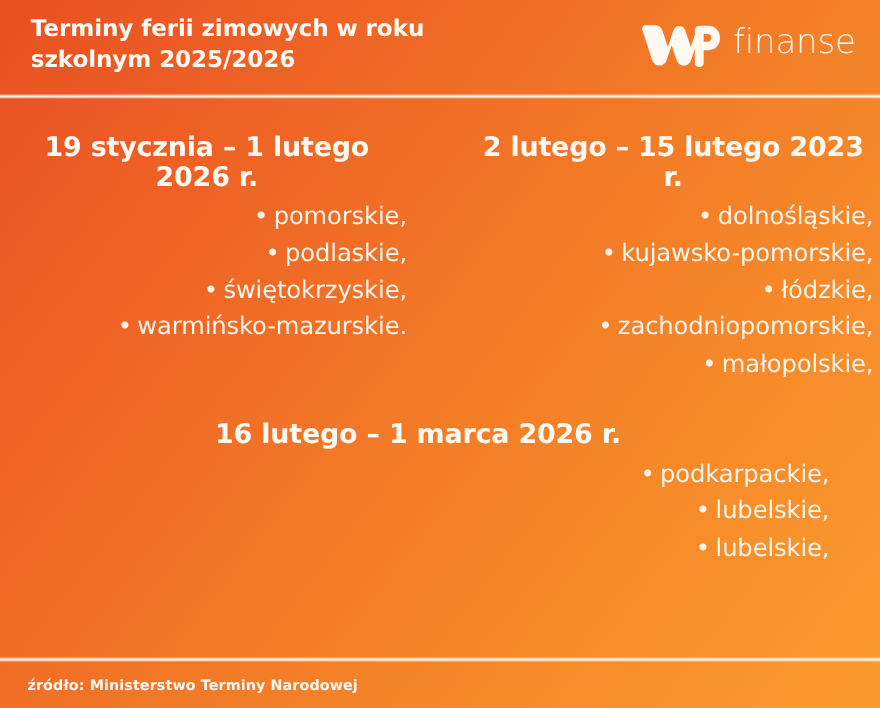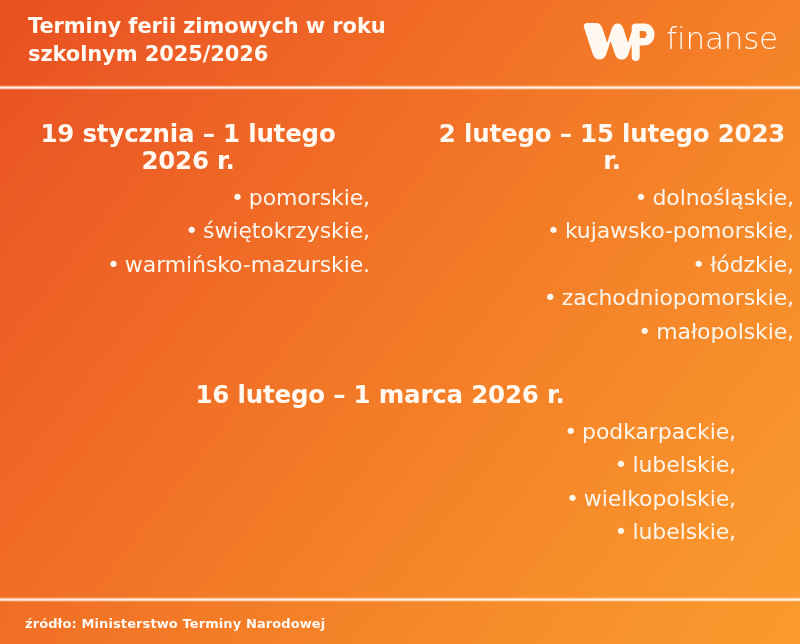--- a/index.html
+++ b/index.html
@@ -140,21 +140,21 @@
   }
 
   .group-list li .bullet {
     display: inline-block;
     margin-right: 5px;
   }
 
   .group-full {
     width: 760px;
     text-align: center;
-    padding: 0 24px;
+    padding: 0 6px;
   }
 
   .row-one  { margin-top: 31px; gap: 48px; }
   .row-two  { margin-top: 34px; }
 
   
   .footer {
     position: absolute;
     left: 0;
     top: 602px;
@@ -227,20 +227,21 @@
   <div class="divider divider-top"></div>
 
   <div class="content">
 
     <div class="columns row-one">
 
       <div class="group">
         <div class="group-heading">19 stycznia – 1 lutego 2026 r.</div>
         <ul class="group-list">
           <li><span class="bullet">•</span><span>pomorskie,</span></li>
+          <li><span class="bullet">•</span><span>podlaskie,</span></li>
           <li><span class="bullet">•</span><span>świętokrzyskie,</span></li>
           <li><span class="bullet">•</span><span>warmińsko-mazurskie.</span></li>
         </ul>
       </div>
 
       <div class="group">
         <div class="group-heading">2 lutego – 15 lutego 2023 r.</div>
         <ul class="group-list">
           <li><span class="bullet">•</span><span>dolnośląskie,</span></li>
           <li><span class="bullet">•</span><span>kujawsko-pomorskie,</span></li>
@@ -250,21 +251,20 @@
         </ul>
       </div>
 
     </div>
 
     <div class="group-full row-two">
       <div class="group-heading">16 lutego – 1 marca 2026 r.</div>
       <ul class="group-list">
         <li><span class="bullet">•</span><span>podkarpackie,</span></li>
         <li><span class="bullet">•</span><span>lubelskie,</span></li>
-        <li><span class="bullet">•</span><span>wielkopolskie,</span></li>
         <li><span class="bullet">•</span><span>lubelskie,</span></li>
       </ul>
     </div>
 
   </div>
 
   <div class="divider divider-bottom"></div>
 
   <div class="footer">
     <span class="source">źródło: Ministerstwo Terminy Narodowej</span>

